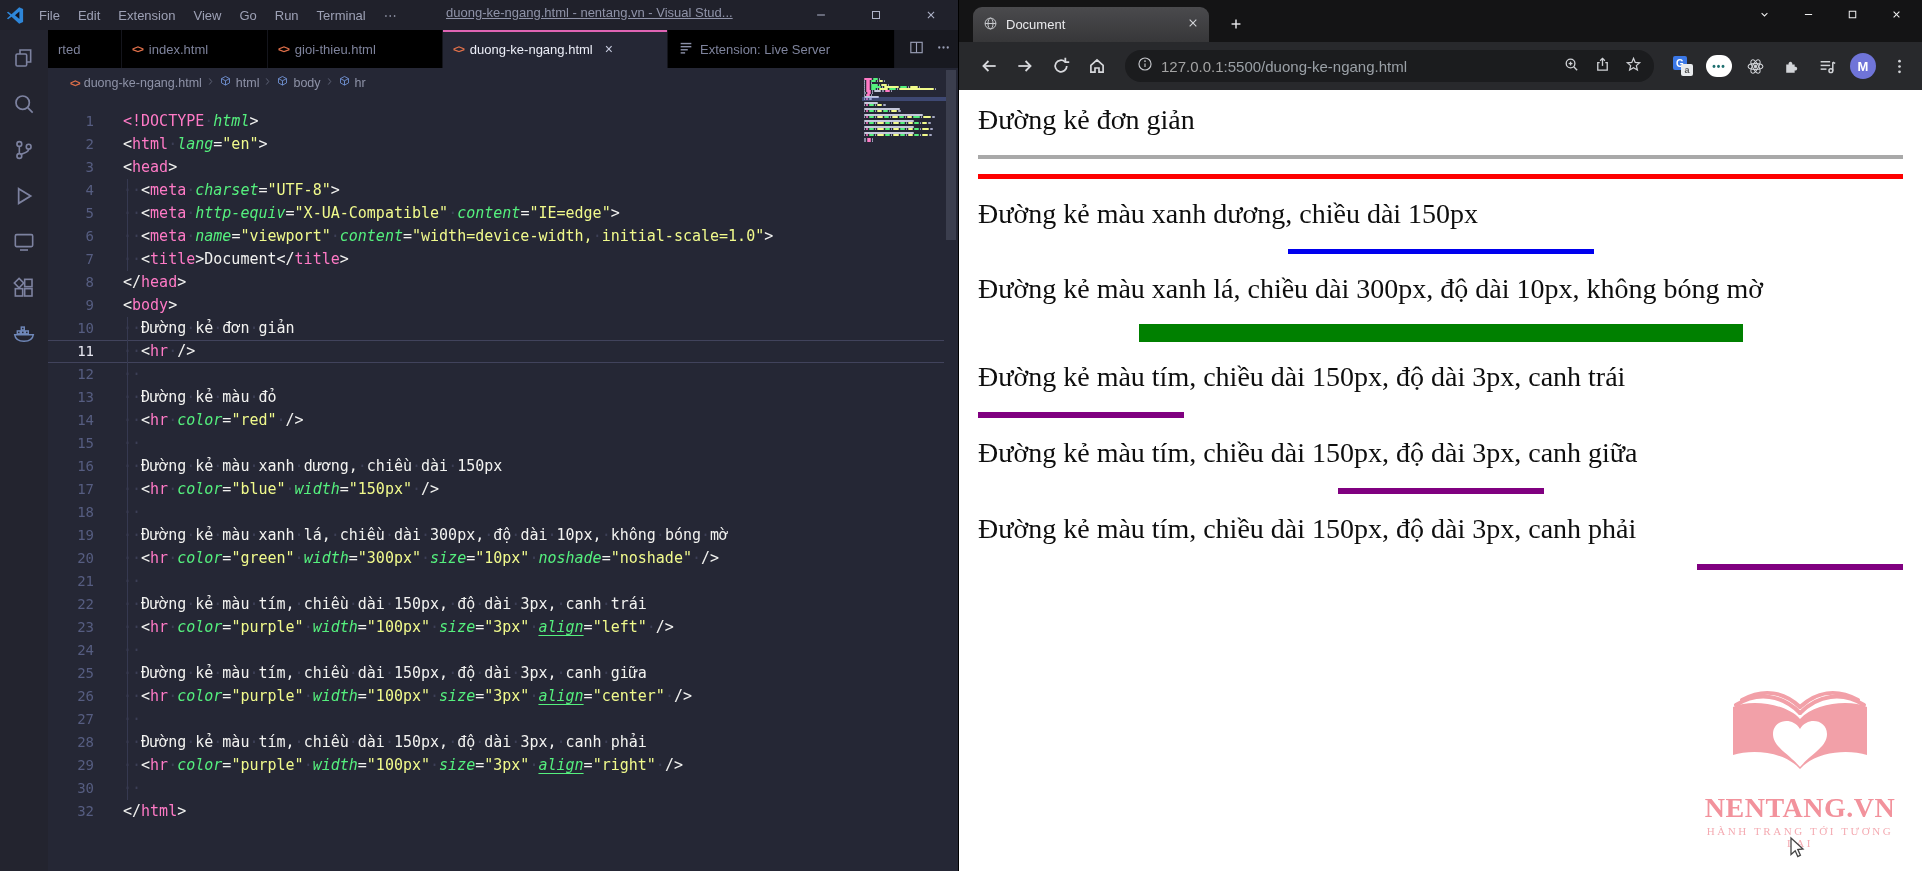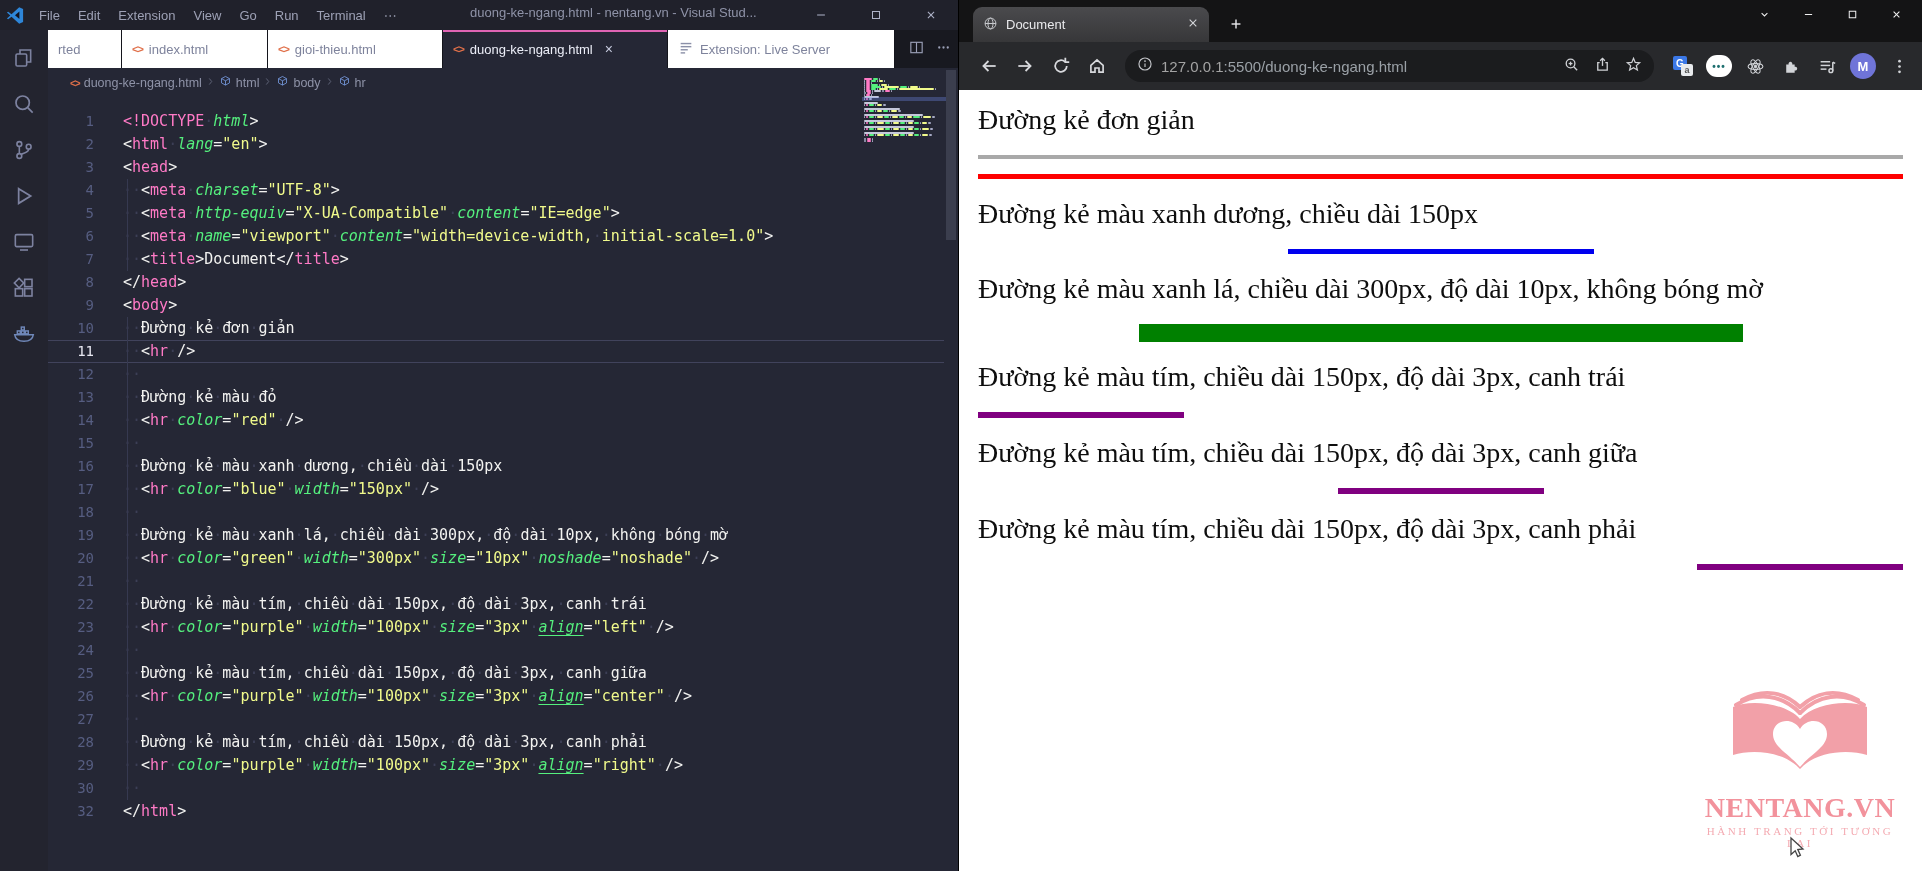--- a/index.html
+++ b/index.html
@@ -5,34 +5,34 @@
   * { margin:0; padding:0; box-sizing:border-box; }
   html,body { width:1922px; height:871px; overflow:hidden; background:#000; font-family:"Liberation Sans",sans-serif; }
   body { position:relative; }
 
   
   #vscode { position:absolute; left:0; top:0; width:958px; height:871px; background:#252735; overflow:hidden; }
   .vs-titlebar { position:relative; height:30px; background:#20212b; display:flex; align-items:center; color:#9da1b5; font-size:13px; }
   .vs-logo { width:30px; height:30px; display:flex; align-items:center; justify-content:center; }
   .vs-menus { display:flex; align-items:center; height:100%; }
   .vs-menu { padding:0 9px; height:100%; display:flex; align-items:center; cursor:default; }
-  .vs-title { position:absolute; left:470px; top:0; height:24px; display:flex; align-items:center; color:#8f93a8; white-space:nowrap; }
+  .vs-title { position:absolute; left:446px; top:0; height:24px; display:flex; align-items:center; color:#8f93a8; white-space:nowrap;text-decoration:underline; }
   .vs-wincontrols { position:absolute; right:0; top:0; height:30px; display:flex; }
   .vs-winbtn { width:55px; height:30px; display:flex; align-items:center; justify-content:center; color:#aeb3c9; }
   .vs-winbtn svg { width:14px; height:14px; }
 
   .vs-main { position:absolute; left:0; top:30px; right:0; bottom:0; }
   .vs-activity { position:absolute; left:0; top:0; width:48px; bottom:0; background:#23242f; display:flex; flex-direction:column; align-items:center; padding-top:13px; gap:16px; }
   .vs-act-icon { width:30px; height:30px; color:#7d82a0; display:flex; align-items:center; justify-content:center; }
   .vs-act-icon svg { width:24px; height:24px; }
   .vs-act-icon.docker { color:#6f87b8; }
 
   .vs-editor-col { position:absolute; left:48px; top:0; right:0; bottom:0; }
   .vs-tabbar { height:38px; background:#181920; display:flex; align-items:stretch; position:relative; }
-  .vs-tab { display:flex; align-items:center; gap:6px; padding:0 10px; font-size:13px; color:#7c descriptions; color:#7e839c; background:#ffffff; border-right:1px solid #14151c; position:relative; white-space:nowrap; overflow:hidden; }
+  .vs-tab { display:flex; align-items:center; gap:6px; padding:0 10px; font-size:13px; color:#7c descriptions; color:#7e839c; background:#000000; border-right:1px solid #14151c; position:relative; white-space:nowrap; overflow:hidden; }
   .vs-tab .codeicon { color:#e0704a; font-weight:bold; font-size:11px; letter-spacing:-1px; }
   .vs-tab.active { background:#252735; color:#eceef8; }
   .vs-tab.active::before { content:""; position:absolute; left:0; top:0; right:0; height:2px; background:#e064b4; }
   .vs-tab .tabclose { margin-left:6px; font-size:14px; color:#c9cde0; }
   .vs-tab .barsicon { color:#8b90a8; }
   .vs-tab .barsicon svg { width:16px; height:16px; }
   .vs-tabactions { position:absolute; right:6px; top:0; height:38px; display:flex; align-items:center; gap:10px; color:#9ca1b8; }
   .vs-tabactions svg { width:17px; height:17px; }
 
   .vs-breadcrumb { height:30px; background:#252735; display:flex; align-items:center; padding-left:22px; font-size:12.5px; color:#8f93a8; gap:3px; }

